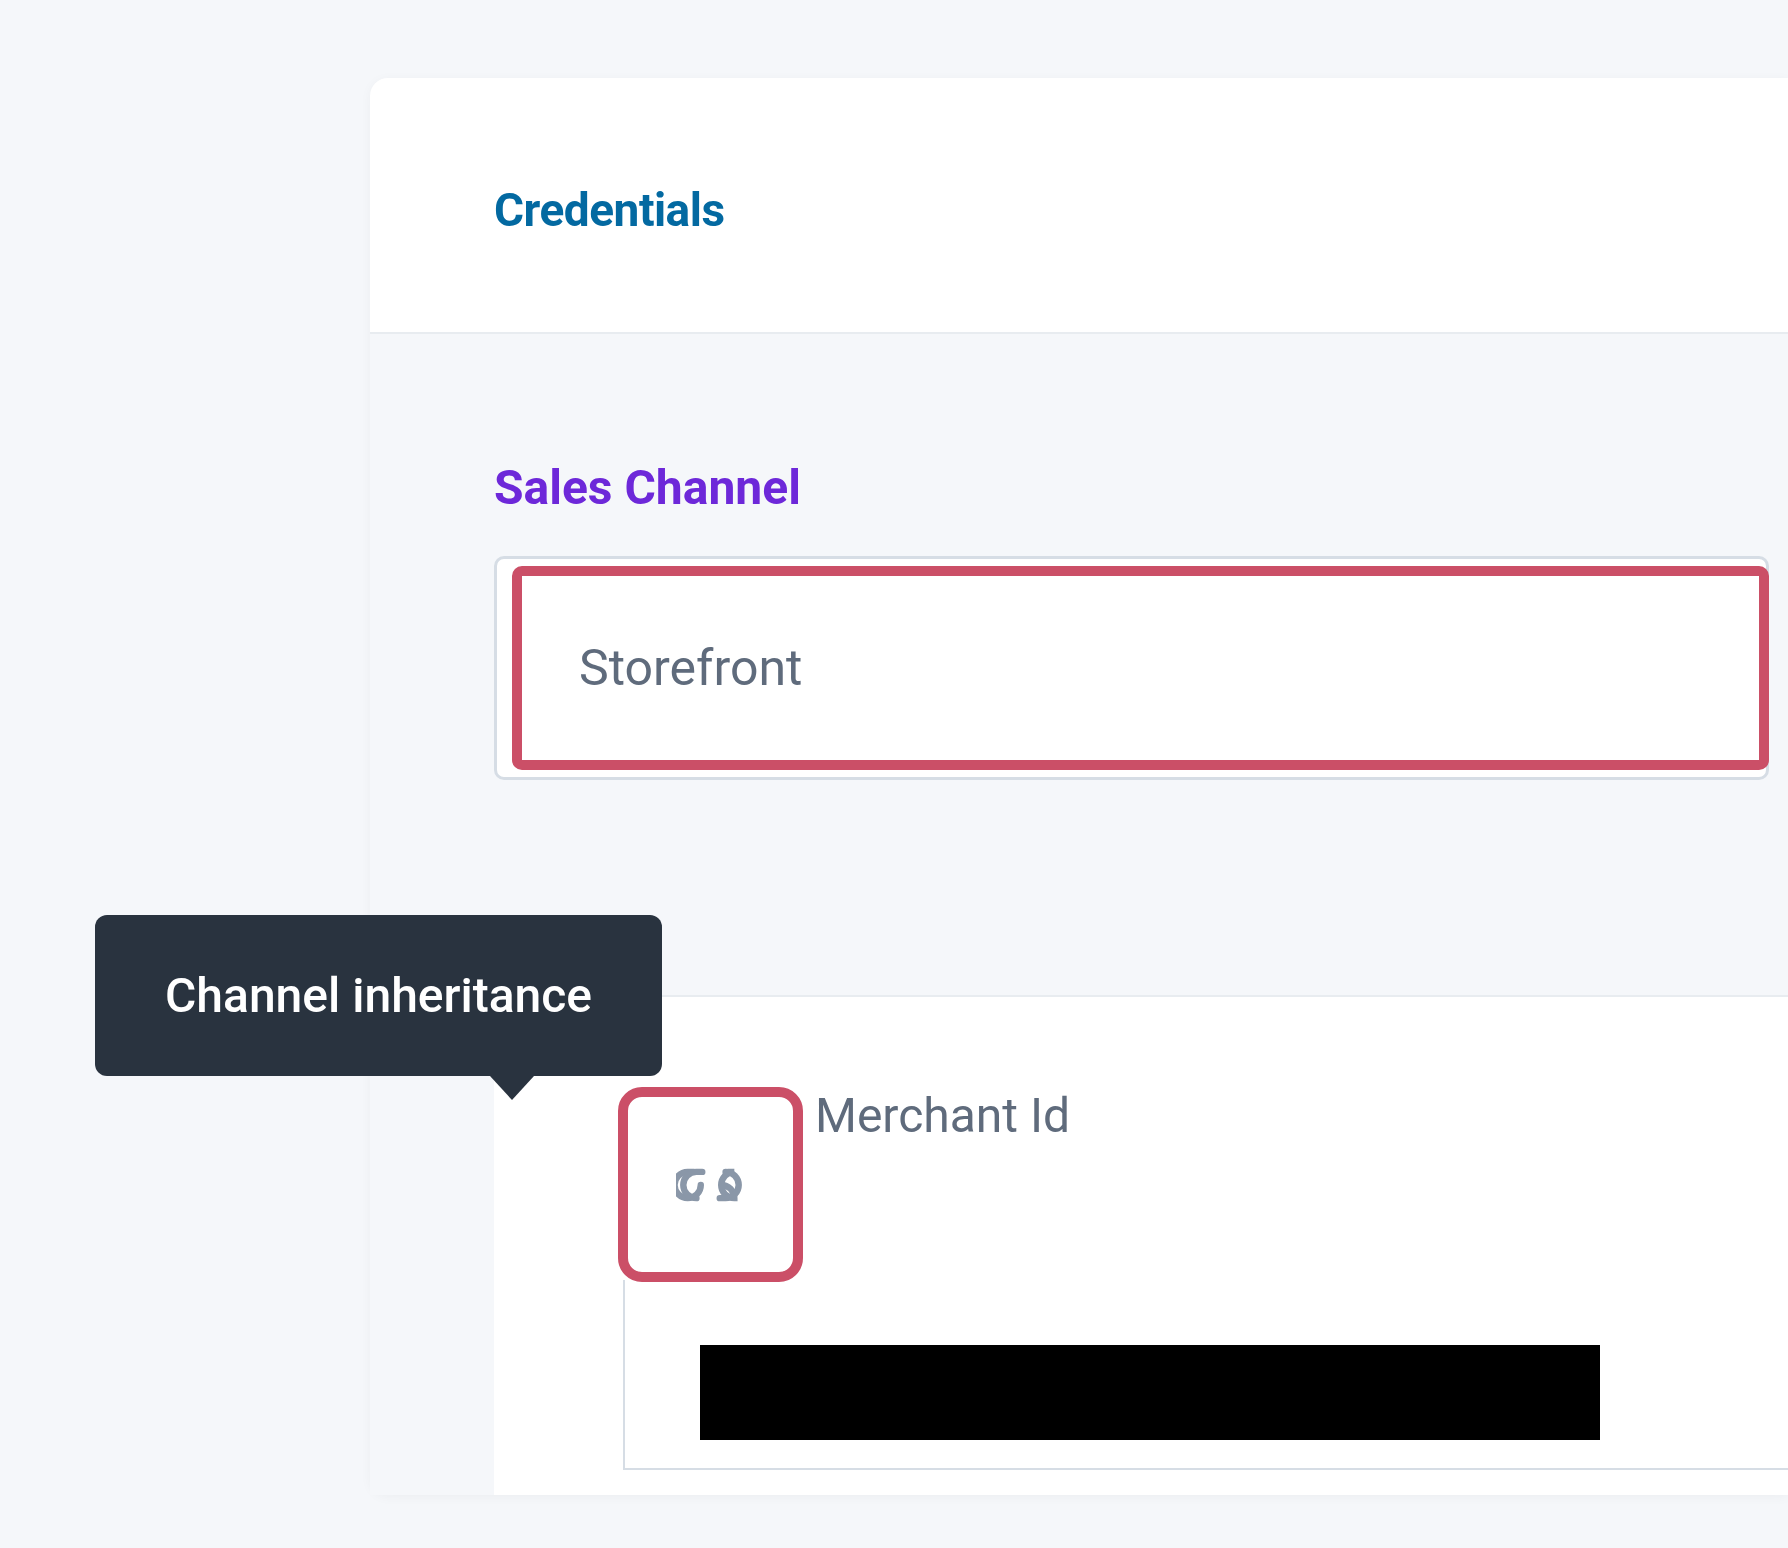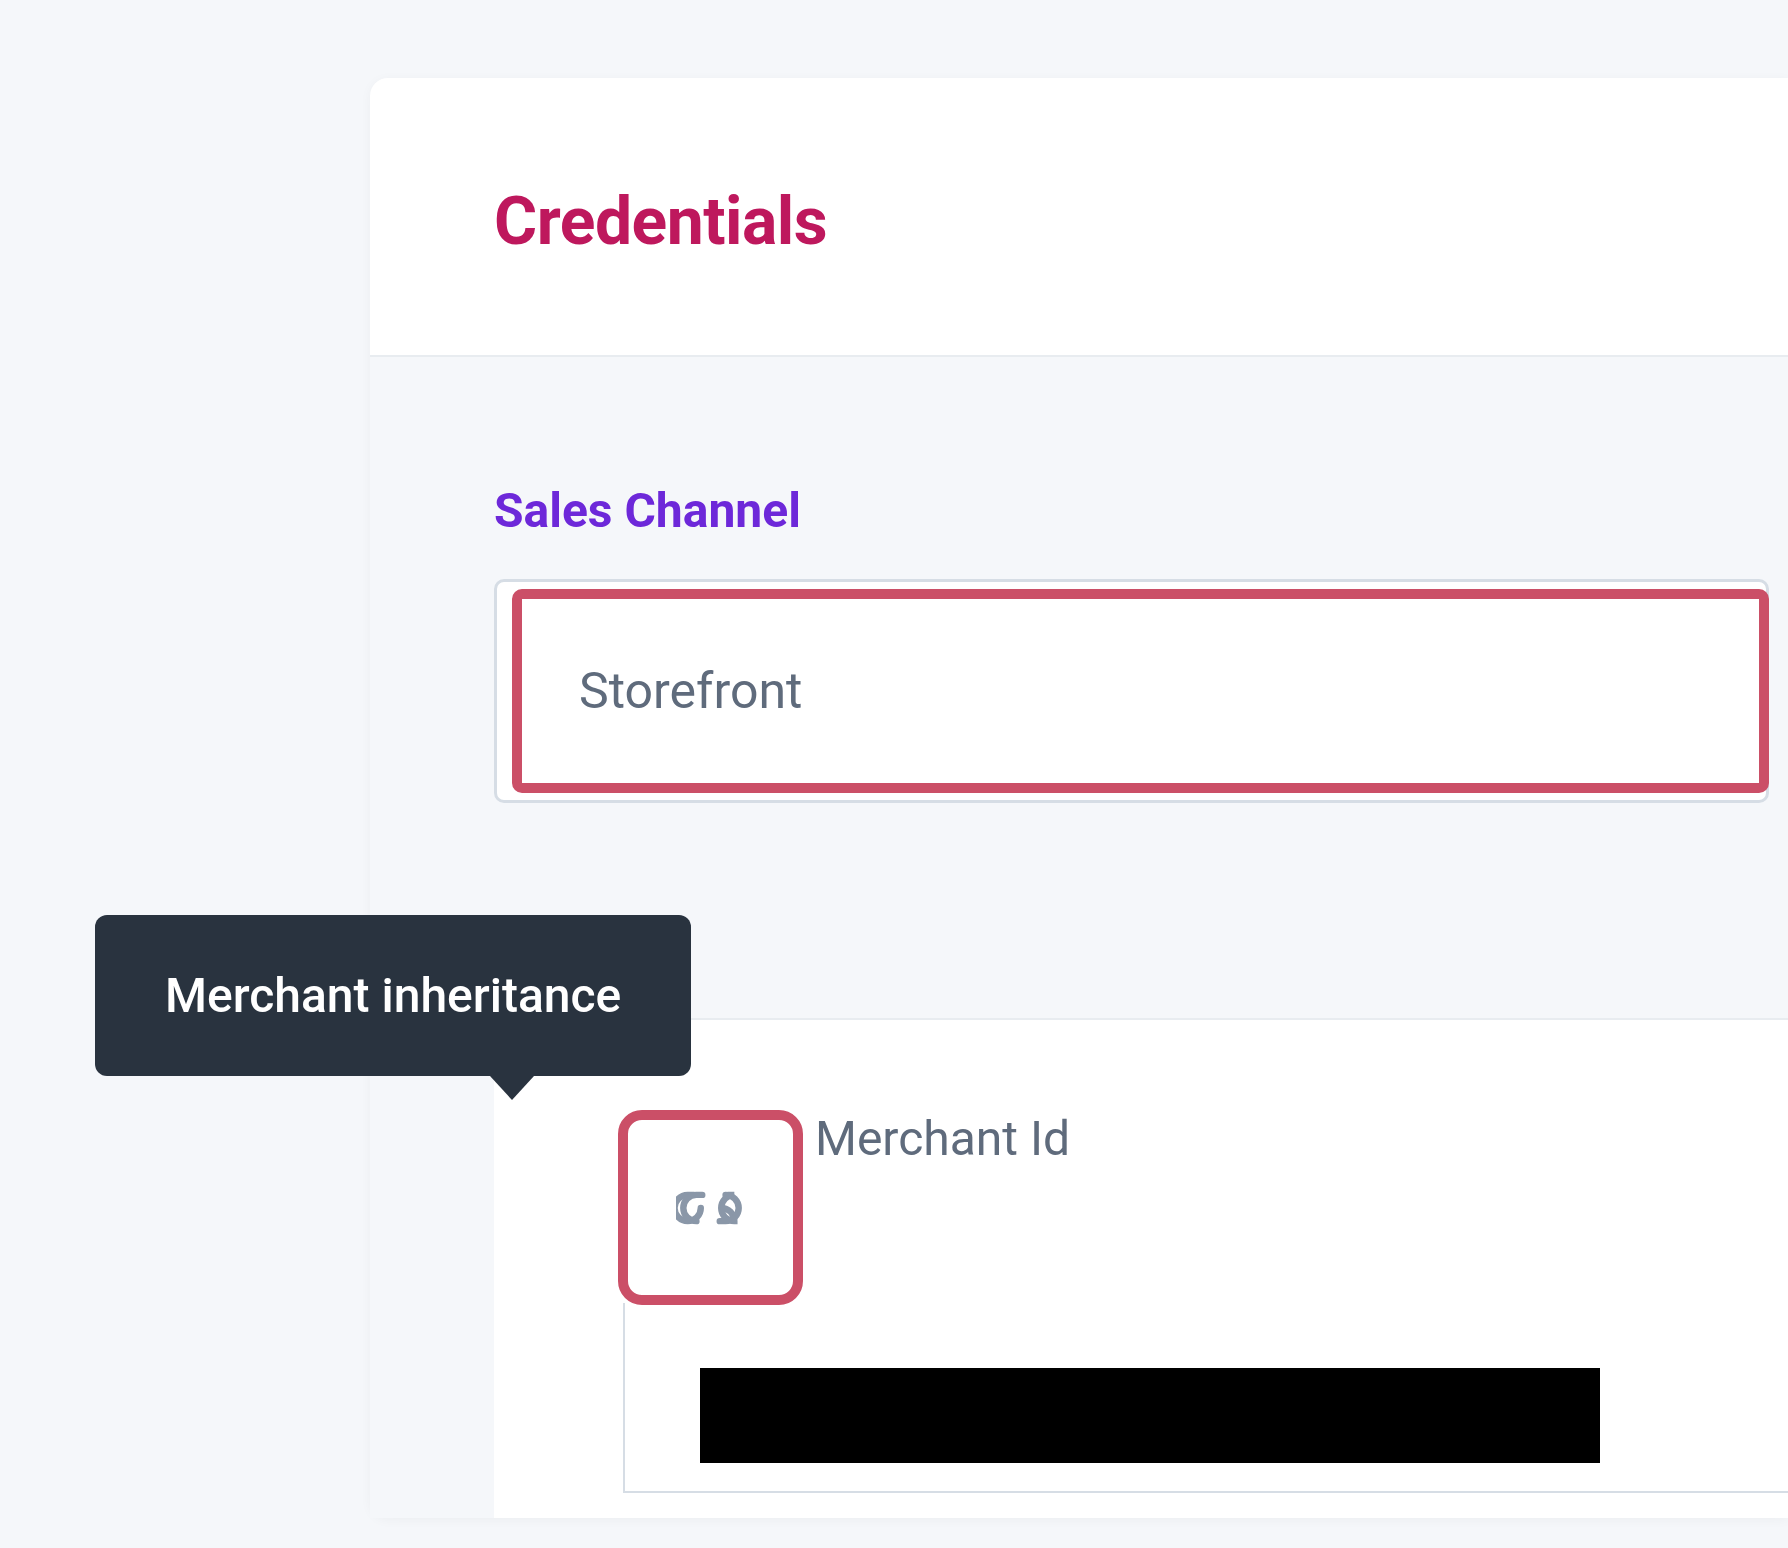--- a/index.html
+++ b/index.html
@@ -26,23 +26,23 @@
     right: 0;
     background: #ffffff;
     border-radius: 18px 0 0 18px;
     box-shadow: 0 2px 12px rgba(0,0,0,0.04);
   }
   .card-header {
     padding: 105px 0 95px 124px;
     border-bottom: 2px solid #e8ecf0;
   }
   .card-header h1 {
-    font-size: 66px;
+    font-size: 46px;
     font-weight: 700;
-    color: #be185d;
+    color: #0369a1;
     letter-spacing: -0.5px;
   }
   .card-body {
     background: #f5f7fa;
     padding: 125px 0 0 124px;
   }
   .field-group-1 {
     padding-bottom: 215px;
   }
   .field-label {
@@ -185,16 +185,16 @@
           <span class="merchant-label">Merchant Id</span>
         </div>
         <div class="merchant-field-wrap">
           <div class="redacted"></div>
         </div>
       </div>
     </div>
   </div>
 
   <div class="tooltip">
-    <span>Merchant inheritance</span>
+    <span>Channel inheritance</span>
   </div>
 
 </div>
 
 </body></html>

